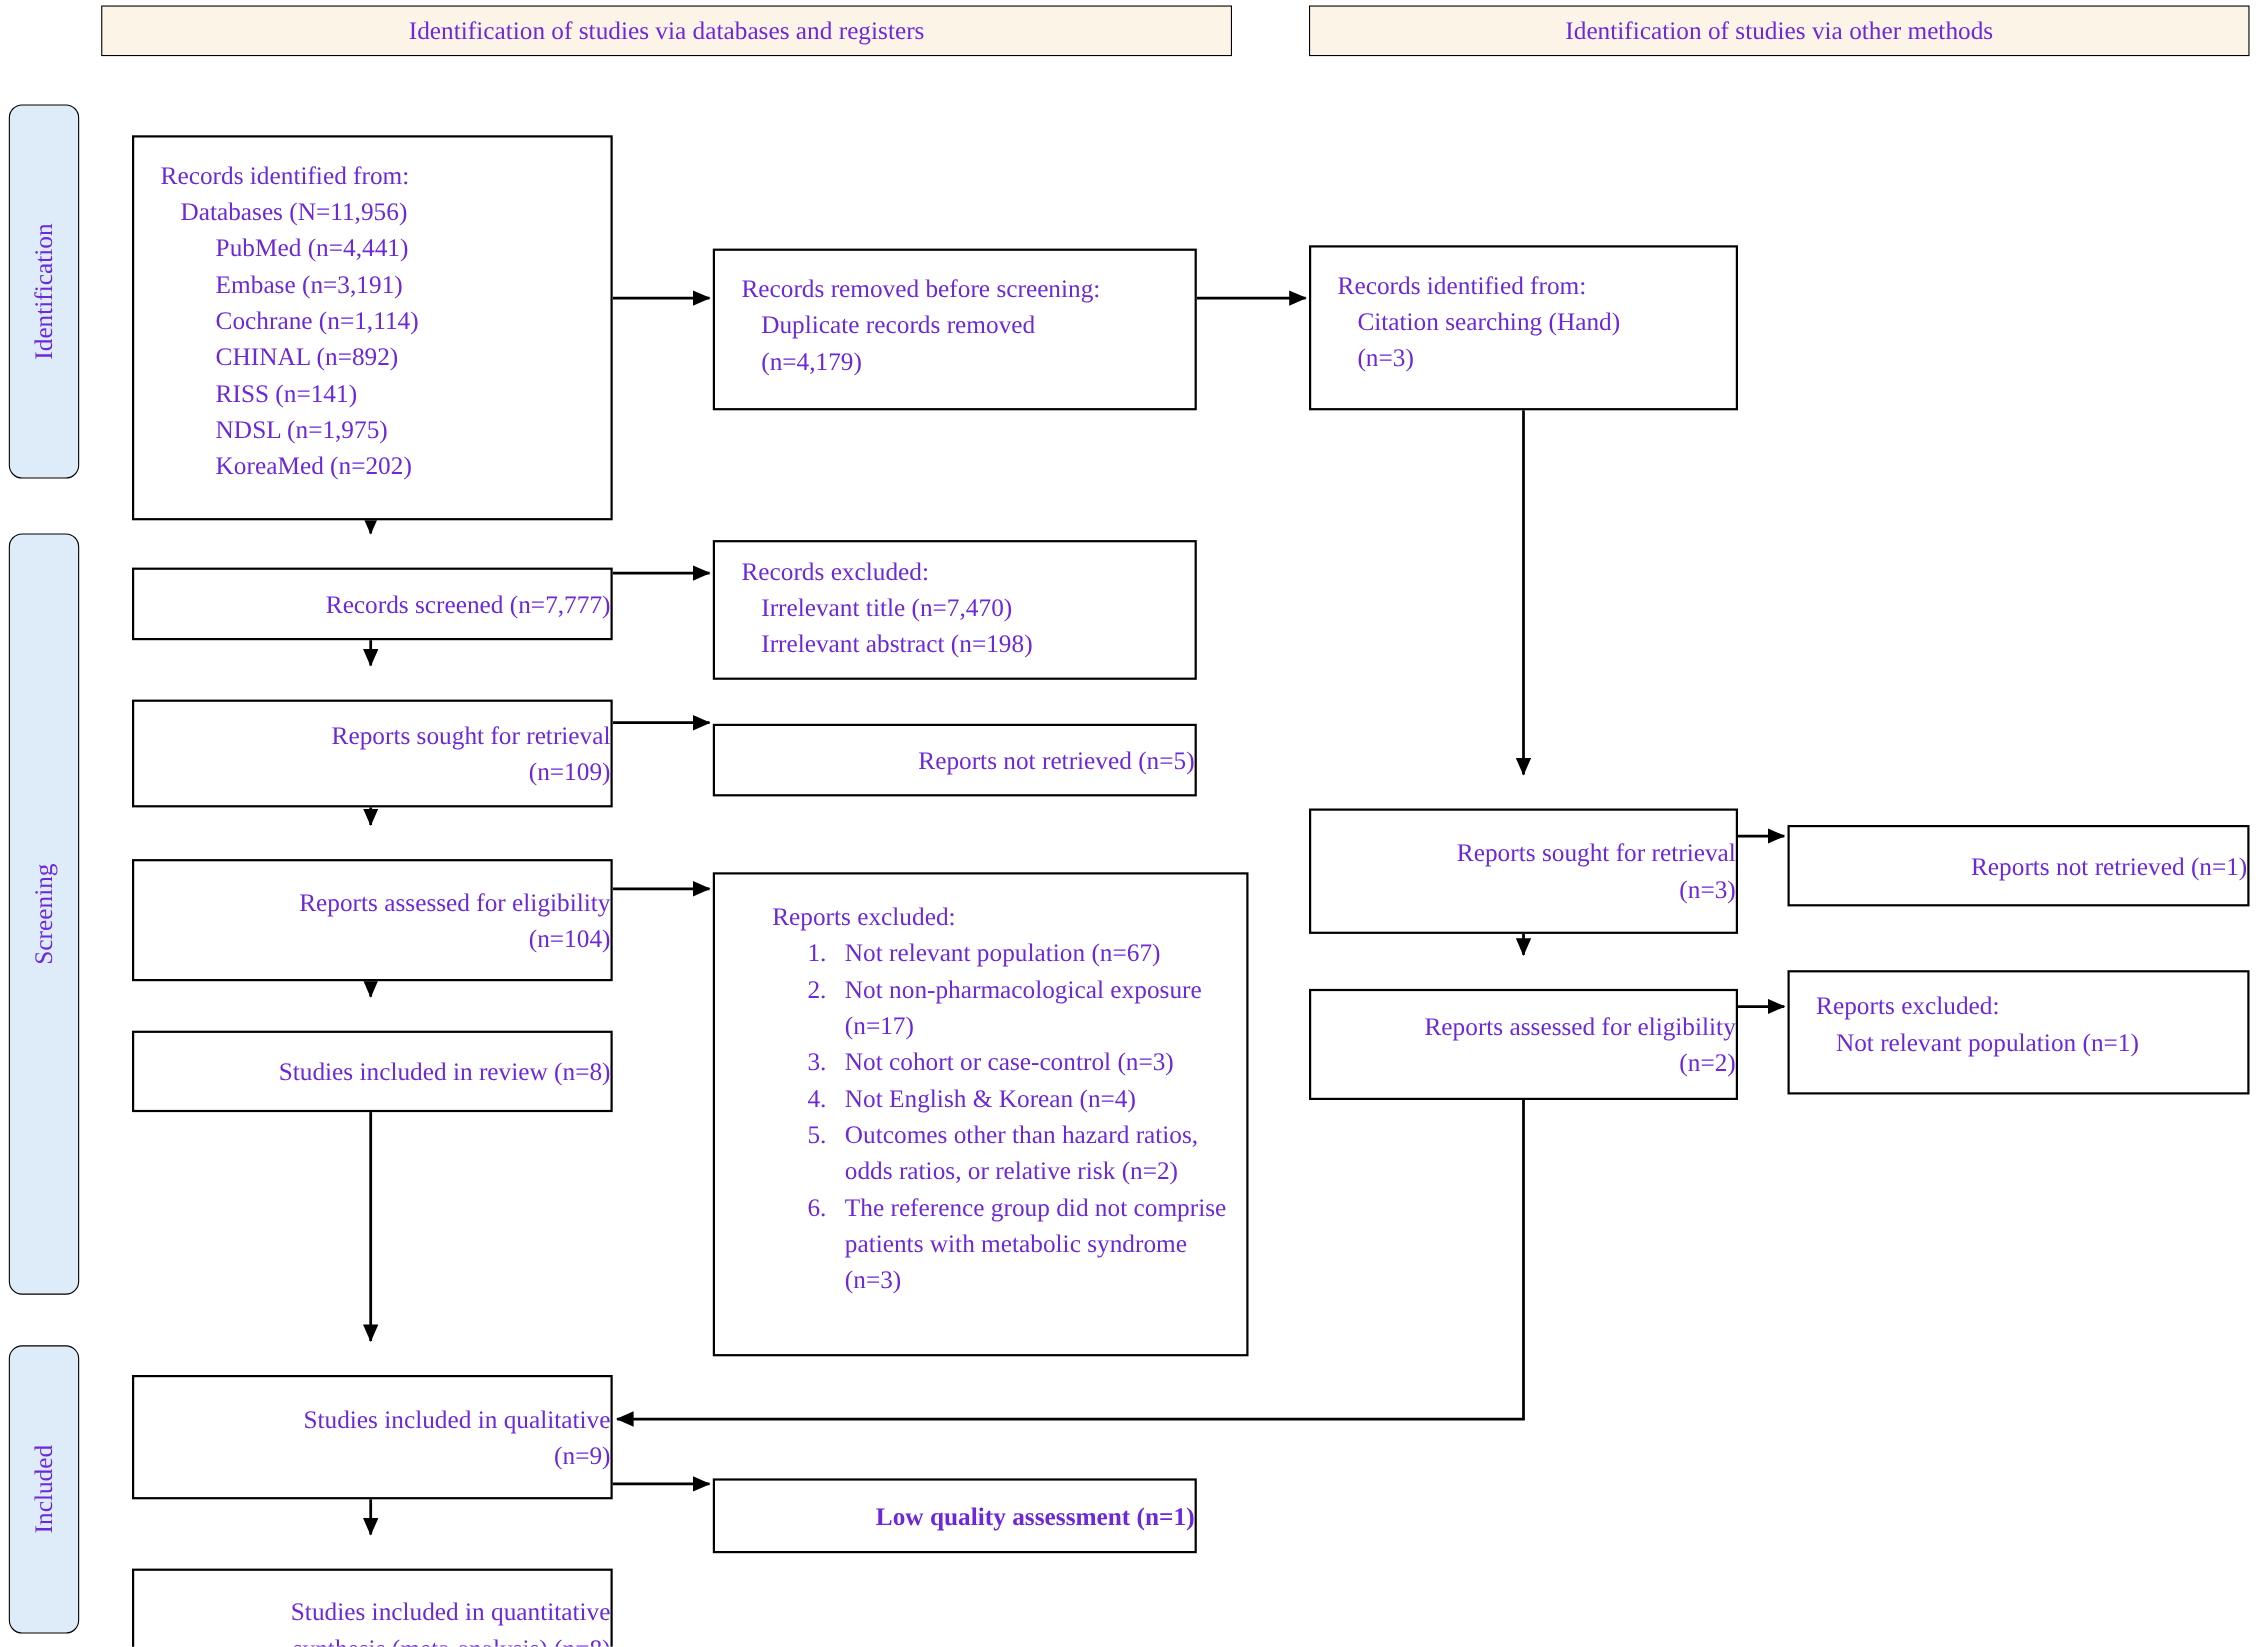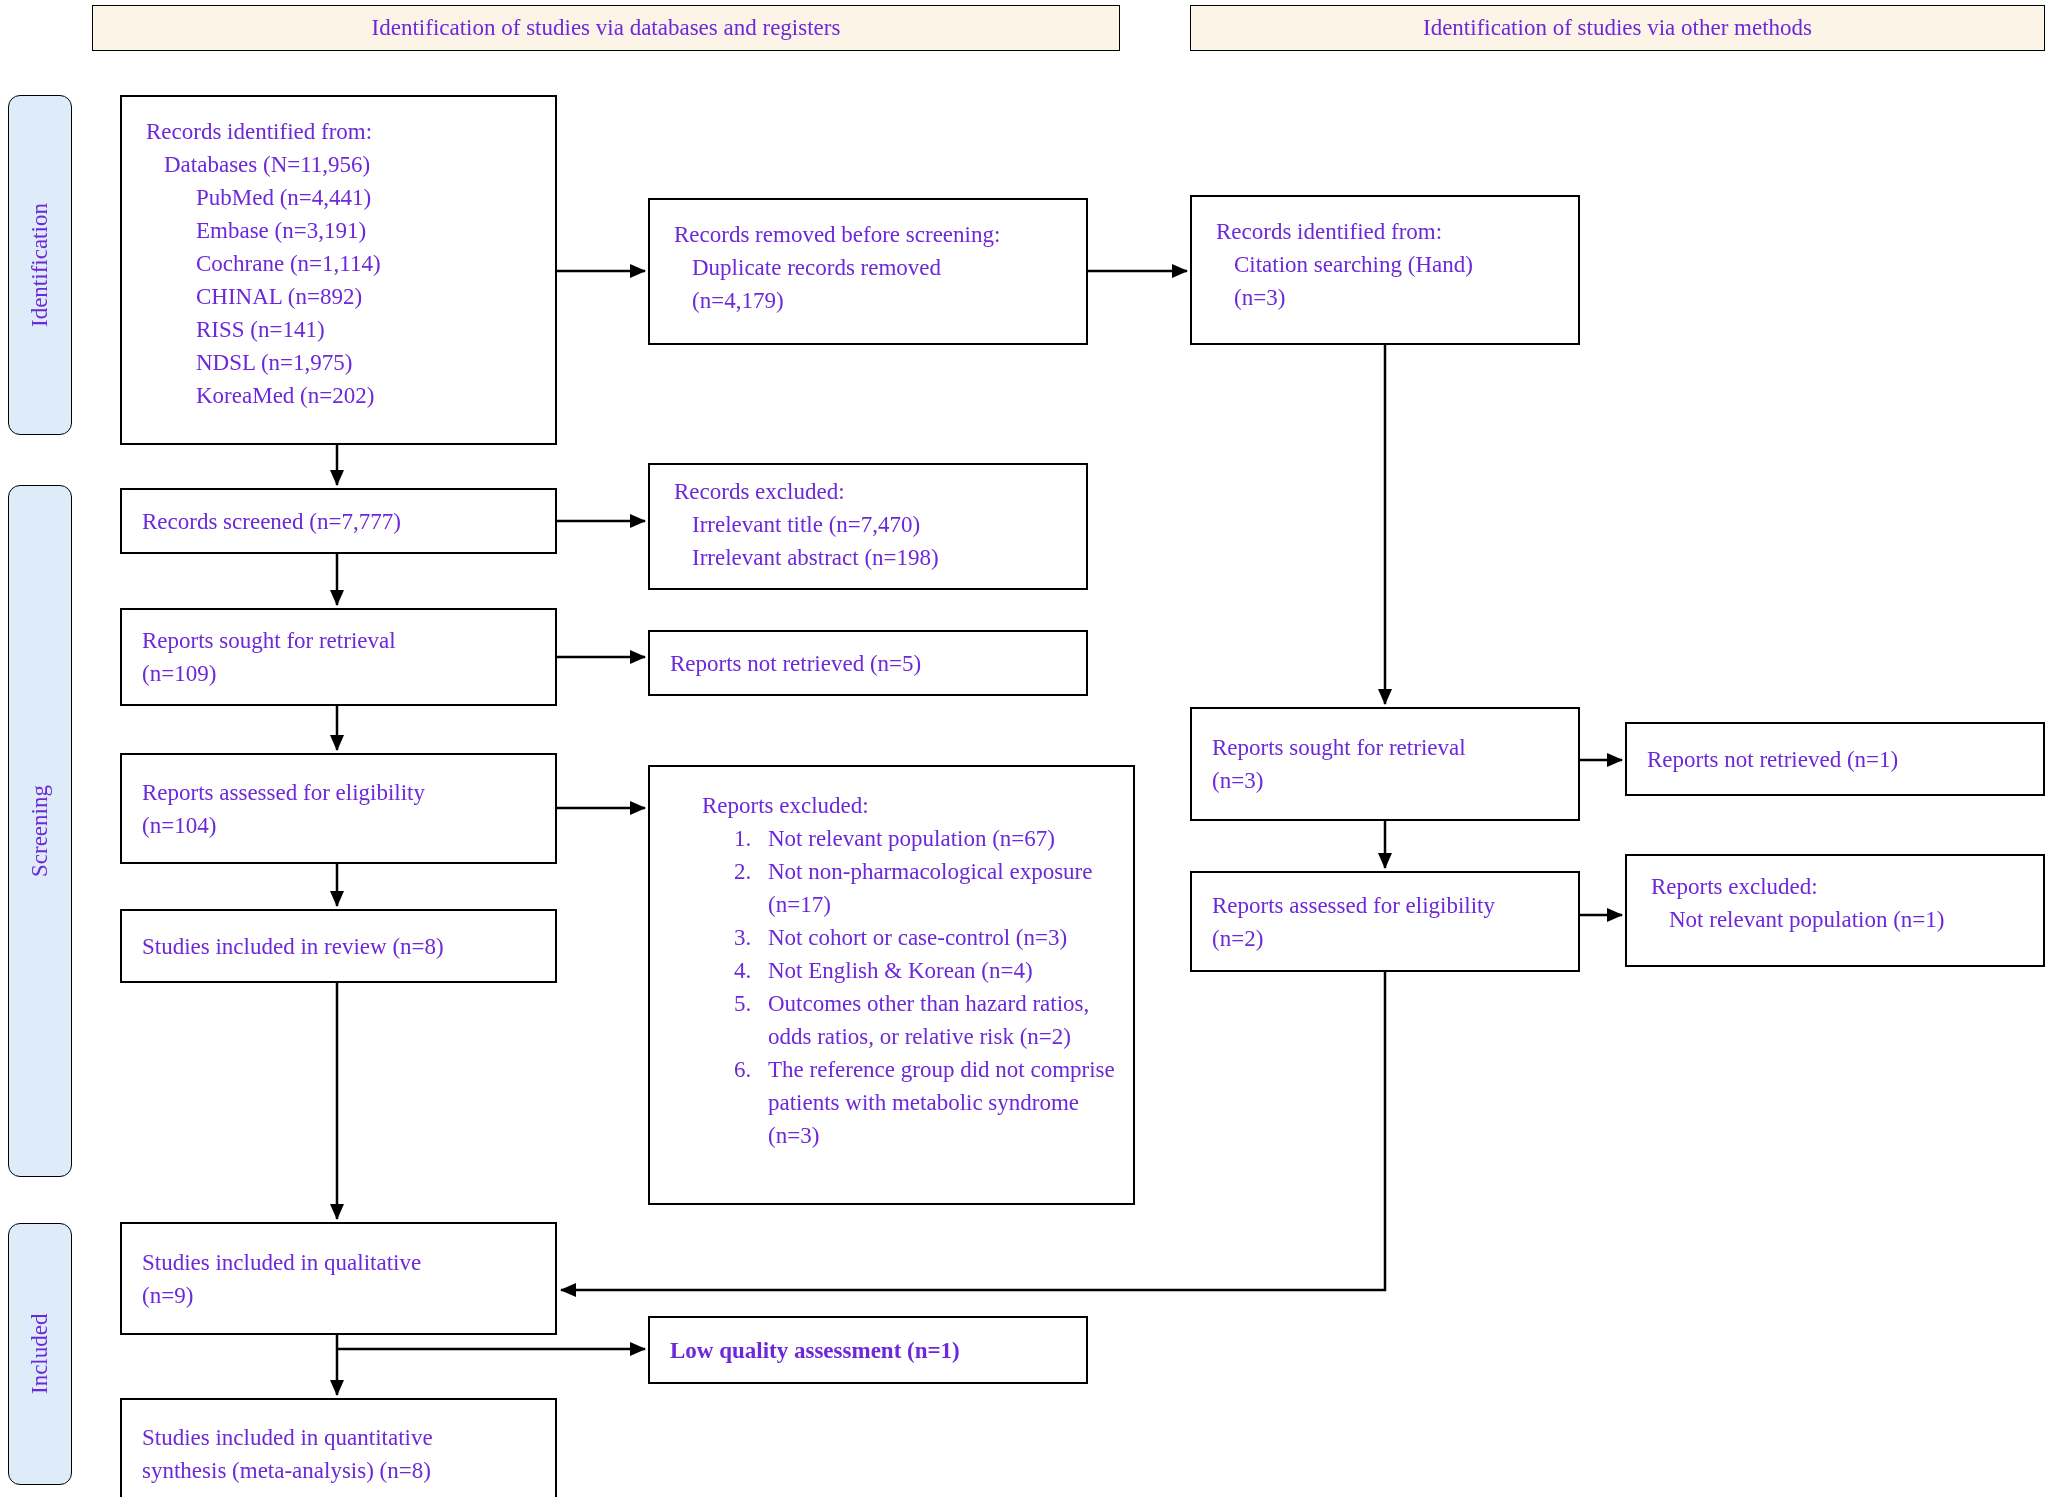--- a/index.html
+++ b/index.html
@@ -20,23 +20,23 @@
   .stage{
     position:absolute;z-index:2;box-sizing:border-box;
     background:#ddecf8;border:1.8px solid #000;border-radius:12px;
     display:flex;align-items:center;justify-content:center;
     font-size:23px;
     writing-mode:vertical-rl;transform:rotate(180deg);
   }
   .box{
     position:absolute;z-index:2;box-sizing:border-box;
     background:#ffffff;border:2.5px solid #000;
-    font-size:23px;line-height:33px;
-  }
-  .box.center{display:flex;flex-direction:column;justify-content:center;align-items:flex-start;text-align:center;padding-left:20px;}
+    font-size:23px;line-height:33px;margin-top:28px;
+  }
+  .box.center{display:flex;flex-direction:column;justify-content:center;align-items:flex-end;text-align:center;padding-left:20px;}
   .pad{padding:18px 12px 10px 24px;}
   .ind1{padding-left:18px;}
   .ind2{padding-left:50px;}
   .list-title{padding-left:52px;}
   .list-item{display:flex;margin-left:84px;}
   .list-item .num{flex:0 0 34px;}
   .list-item .txt{width:360px;}
 </style>
 </head>
 <body>

